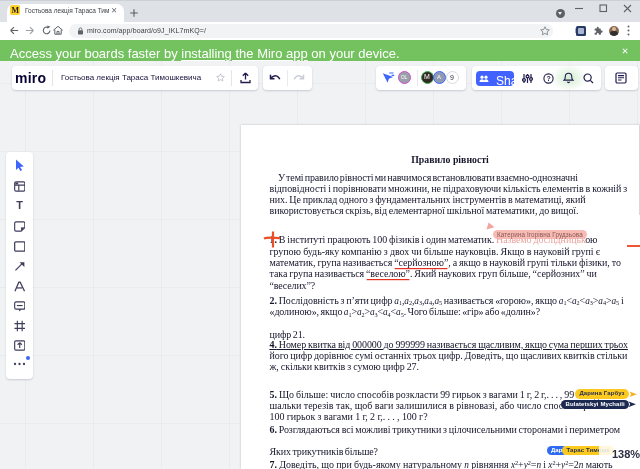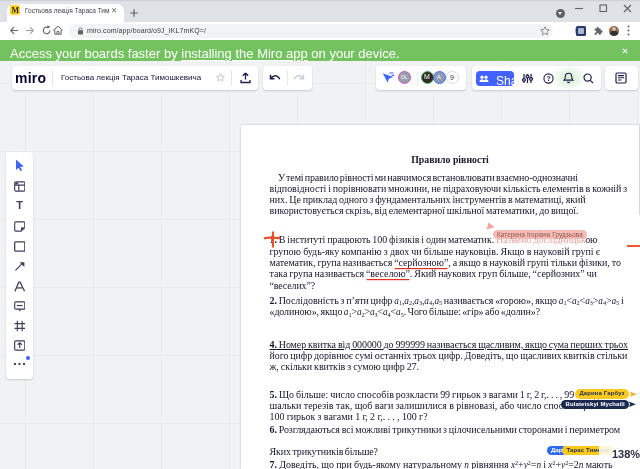--- a/index.html
+++ b/index.html
@@ -242,20 +242,21 @@
 
   <div class="dl" style="top:112.3px;letter-spacing:-0.079px;word-spacing:-0.49px;"><span class="t" id="L5"><b>1.</b> В інституті працюють 100 фізиків і один математик. <span style="color:#e8a49e;">Назвемо дослідницьк</span>ою</span></div>
   <div class="dl" style="top:134.9px;letter-spacing:-0.079px;word-spacing:-0.49px;"><span class="t" id="L7">математик, група називається <span class="rw">“серйозною”</span>, а якщо в науковій групі тільки фізики, то</span></div>
   <div class="dl" style="top:123.6px;letter-spacing:-0.054px;word-spacing:-0.28px;"><span class="t" id="L6">групою будь-яку компанію з двох чи більше науковців. Якщо в науковій групі є</span></div>
   <div class="dl" style="top:146.2px;letter-spacing:-0.075px;word-spacing:-0.51px;"><span class="t" id="L8">така група називається <span class="rw">“веселою”</span>. Який наукових груп більше, “серйозних” чи</span></div>
   <div class="dl" style="top:157.5px;letter-spacing:-0.150px;"><span class="t" id="L9">“веселих”?</span></div>
 
   <div class="dl" style="top:173.1px;letter-spacing:-0.081px;word-spacing:-0.58px;"><span class="t" id="L10"><b>2.</b> Послідовність з п’яти цифр <i>a</i><sub>1</sub>,<i>a</i><sub>2</sub>,<i>a</i><sub>3</sub>,<i>a</i><sub>4</sub>,<i>a</i><sub>5</sub> називається «горою», якщо <i>a</i><sub>1</sub>&lt;<i>a</i><sub>2</sub>&lt;<i>a</i><sub>3</sub>&gt;<i>a</i><sub>4</sub>&gt;<i>a</i><sub>5</sub> і</span></div>
   <div class="dl" style="top:184.4px;letter-spacing:-0.112px;word-spacing:-0.82px;"><span class="t" id="L11">«долиною», якщо <i>a</i><sub>1</sub>&gt;<i>a</i><sub>2</sub>&gt;<i>a</i><sub>3</sub>&lt;<i>a</i><sub>4</sub>&lt;<i>a</i><sub>5</sub>. Чого більше: «гір» або «долин»?</span></div>
 
+  <div class="dl" style="top:206.6px;letter-spacing:-0.117px;word-spacing:-0.77px;"><span class="t" id="L13">цифр 21.</span></div>
 
   <div class="dl" style="top:216.8px;letter-spacing:-0.088px;word-spacing:-0.48px;text-decoration:underline;"><span class="t" id="L14"><b>4.</b> Номер квитка від 000000 до 999999 називається щасливим, якщо сума перших трьох</span></div>
   <div class="dl" style="top:228.1px;letter-spacing:-0.084px;word-spacing:-0.51px;"><span class="t" id="L15">його цифр дорівнює сумі останніх трьох цифр. Доведіть, що щасливих квитків стільки</span></div>
   <div class="dl" style="top:239.4px;letter-spacing:-0.079px;word-spacing:-0.38px;"><span class="t" id="L16">ж, скільки квитків з сумою цифр 27.</span></div>
 
   <div class="dl" style="top:266.8px;letter-spacing:-0.004px;word-spacing:-0.57px;"><span class="t" id="L17"><b>5.</b> Що більше: число способів розкласти 99 гирьок з вагами 1 г, 2 г,. . . , <span id="nn">99</span> г на дві</span></div>
   <div class="dl" style="top:278.1px;letter-spacing:-0.012px;word-spacing:-0.07px;"><span class="t" id="L18">шальки терезів так, щоб ваги залишилися в рівновазі, або число способів розкласти</span></div>
   <div class="dl" style="top:289.4px;letter-spacing:-0.046px;word-spacing:-0.13px;"><span class="t" id="L19">100 гирьок з вагами 1 г, 2 г,. . . , 100 г?</span></div>
 
   <div class="dl" style="top:301.5px;letter-spacing:-0.083px;word-spacing:-0.59px;"><span class="t" id="L20"><b>6.</b> Розглядаються всі можливі трикутники з цілочисельними сторонами і периметром</span></div>

